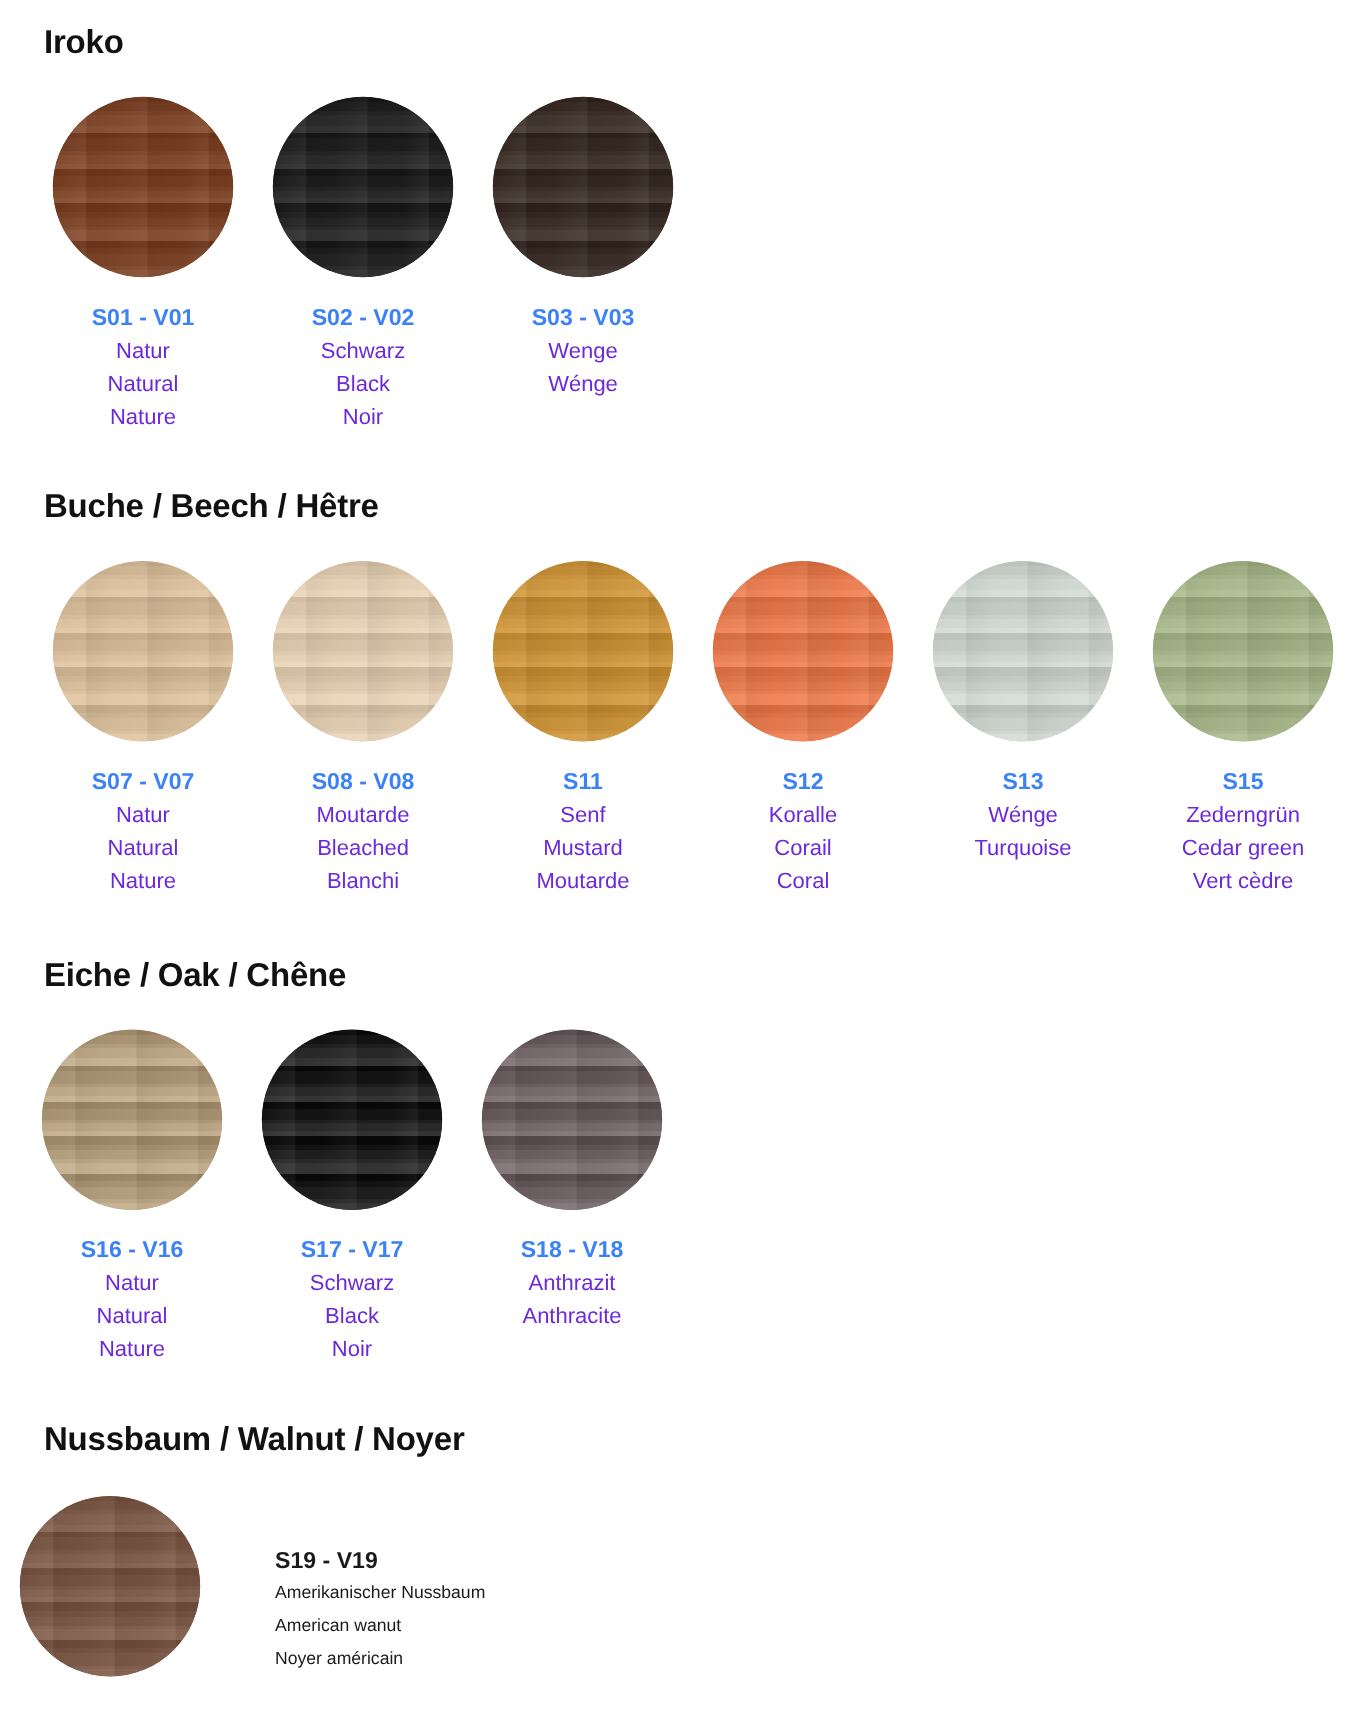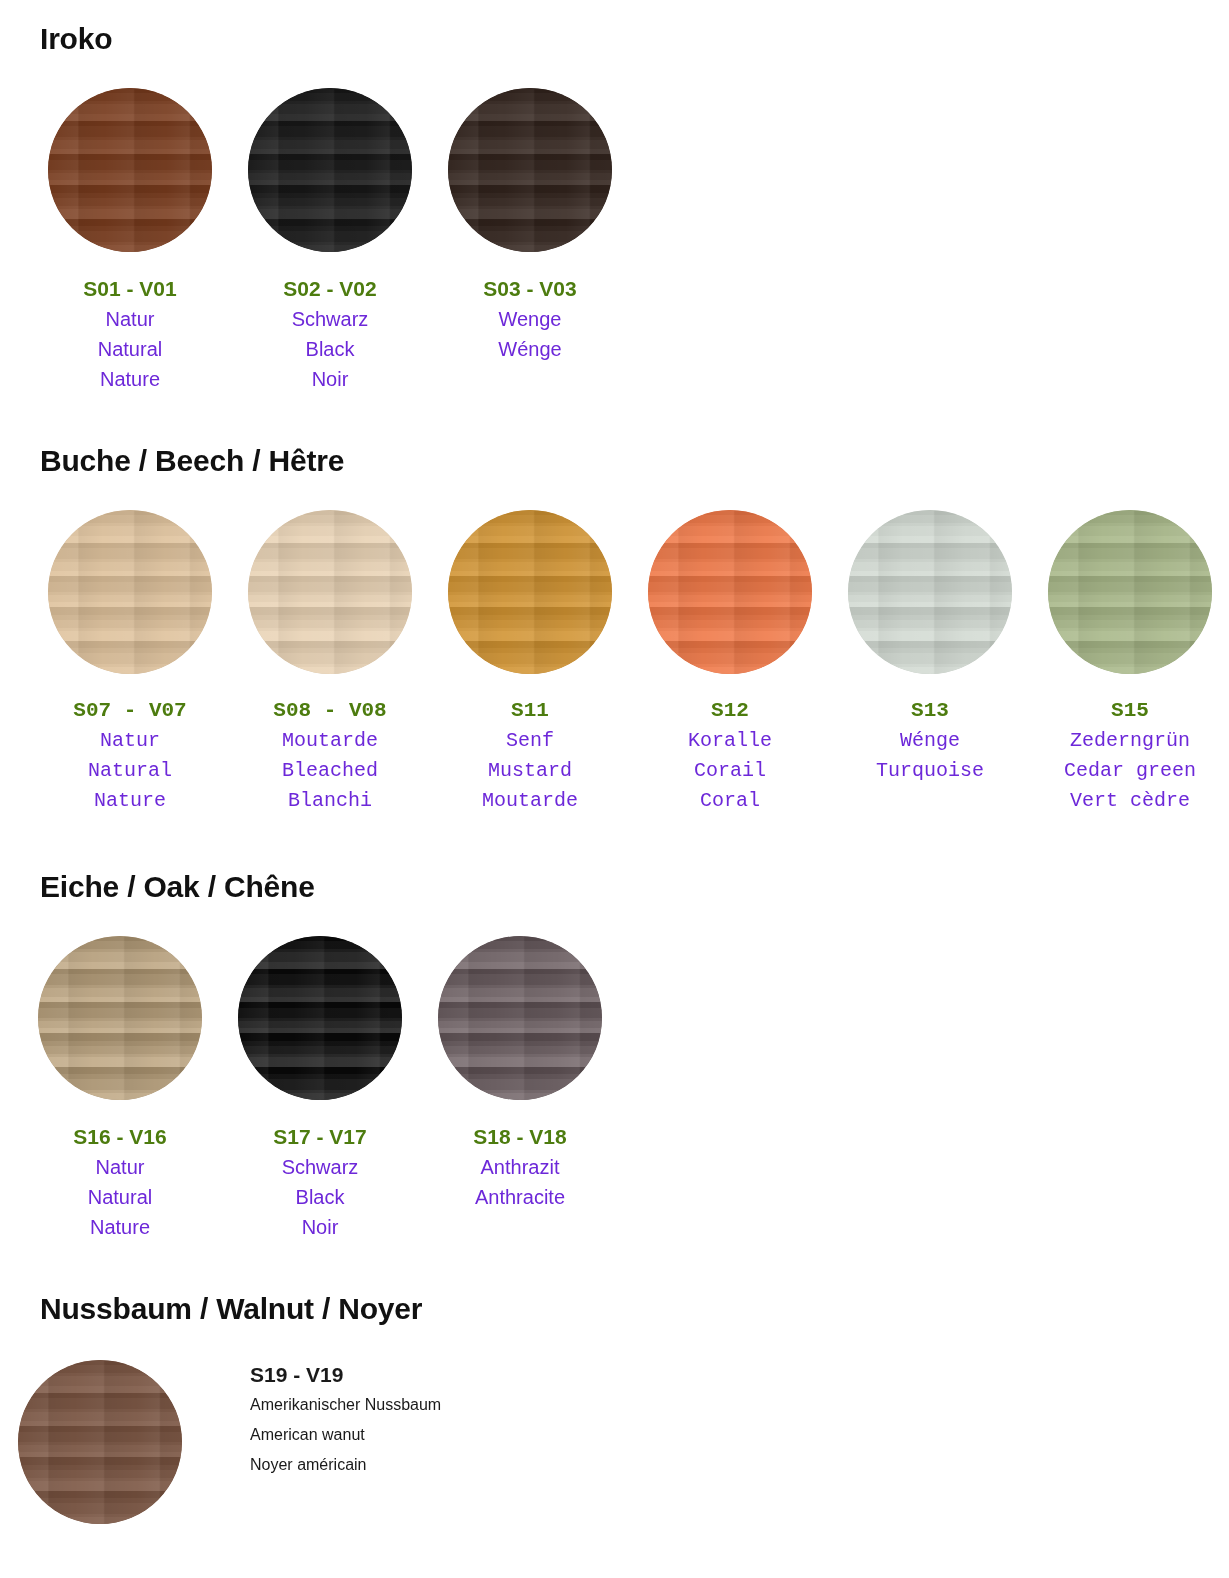--- a/index.html
+++ b/index.html
@@ -65,47 +65,47 @@
   }
 
   .caption {
     width: 200px;
     text-align: center;
     line-height: 30px;
   }
   .caption .code {
     font-size: 21px;
     font-weight: bold;
-    color: #4d7c0f;
+    color: #3b82f6;
     display: block;
     white-space: nowrap;
   }
   .caption .name {
     font-size: 20px;
     font-weight: normal;
     color: #6d28d9;
     display: block;
     white-space: nowrap;
   }
 
   
   #section-iroko .section-title { padding-top: 22px; }
   #section-iroko .swatch-row { margin-top: 32px; }
   #section-iroko .caption { margin-top: 22px; }
 
   #section-beech .section-title { padding-top: 50px; }
   #section-beech .swatch-row { margin-top: 32px; }
-  #section-beech .caption { margin-top: 22px; font-family: Liberation Mono, monospace; }
+  #section-beech .caption { margin-top: 22px; }
 
   #section-oak .section-title { padding-top: 54px; }
   #section-oak .swatch-row { margin-top: 32px; padding-left: 20px; }
   #section-oak .caption { margin-top: 22px; }
 
   #section-walnut .section-title { padding-top: 50px; }
-  #section-walnut .swatch-row { margin-top: 34px; align-items: flex-start; }
+  #section-walnut .swatch-row { margin-top: 34px; align-items: flex-end; }
 
   
   .walnut-cell {
     display: flex;
     flex-direction: row;
     align-items: center;
     padding-left: 0;
   }
   .walnut-cell .swatch-disc { margin-left: 18px; }
   .walnut-caption {

